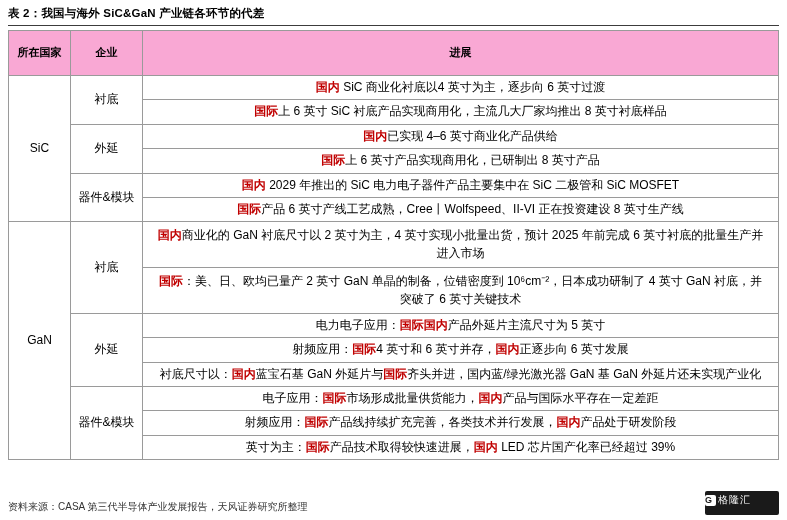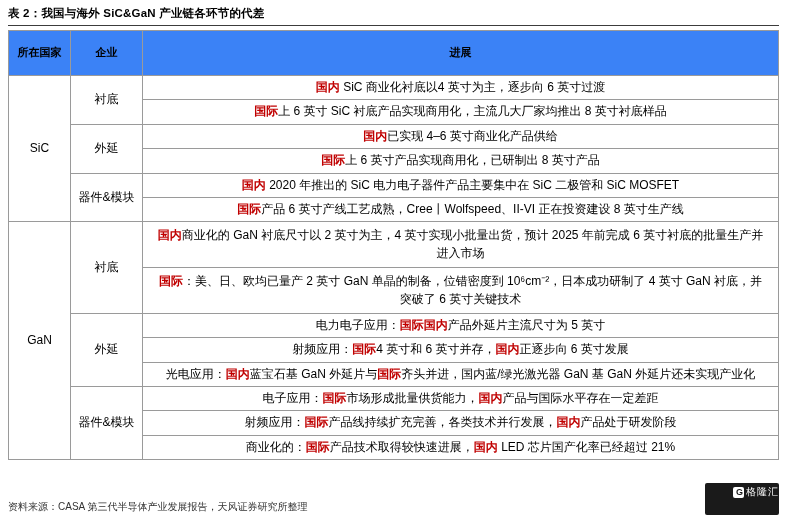--- a/index.html
+++ b/index.html
@@ -49,21 +49,21 @@
   }
   table.main td, table.main th {
     border: 1px solid #9a9a9a;
     padding: 3px 4px;
     font-size: 12px;
     line-height: 1.45;
     vertical-align: middle;
     color: #000;
   }
   table.main th {
-    background: #3b82f6;
+    background: #f9a8d4;
     font-weight: bold;
     text-align: center;
     font-size: 11px;
     height: 38px;
   }
   .col-country { width: 62px; }
   .col-company { width: 72px; }
   .col-progress { width: auto; }
   td.country, td.company {
     text-align: center;
@@ -90,27 +90,27 @@
     left: 8px;
     bottom: 6px;
     font-size: 10px;
     color: #333;
   }
   .watermark {
     position: absolute;
     right: 8px;
     bottom: 5px;
     width: 74px;
-    height: 32px;
+    height: 24px;
     background: #1a1a1a;
     border-radius: 2px;
     color: #ffffff;
     font-size: 10px;
     line-height: 17px;
-    text-align: right;
+    text-align: left;
     letter-spacing: 1px;
   }
   .watermark .g {
     display: inline-block;
     width: 11px;
     height: 11px;
     background: #ffffff;
     color: #1a1a1a;
     border-radius: 2px;
     font-size: 9px;
@@ -152,52 +152,52 @@
         </tr>
         <tr>
           <td class="company" rowspan="2">外延</td>
           <td class="progress"><span class="red">国内</span><span class="">已实现 4–6 英寸商业化产品供给</span></td>
         </tr>
         <tr>
           <td class="progress"><span class="red">国际</span><span class="">上 6 英寸产品实现商用化，已研制出 8 英寸产品</span></td>
         </tr>
         <tr>
           <td class="company" rowspan="2">器件&amp;模块</td>
-          <td class="progress"><span class="red">国内</span><span class=""> 2020 年推出的 SiC 电力电子器件产品主要集中在 SiC 二极管和 SiC MOSFET</span></td>
+          <td class="progress"><span class="red">国内</span><span class=""> 2029 年推出的 SiC 电力电子器件产品主要集中在 SiC 二极管和 SiC MOSFET</span></td>
         </tr>
         <tr>
           <td class="progress"><span class="red">国际</span><span class="">产品 6 英寸产线工艺成熟，Cree丨Wolfspeed、II-VI 正在投资建设 8 英寸生产线</span></td>
         </tr>
         <tr>
           <td class="country" rowspan="8">GaN</td>
           <td class="company" rowspan="2">衬底</td>
           <td class="progress block"><span class="red">国内</span><span class="">商业化的 GaN 衬底尺寸以 2 英寸为主，4 英寸实现小批量出货，预计 2025 年前完成 6 英寸衬底的批量生产并进入市场</span></td>
         </tr>
         <tr>
           <td class="progress block"><span class="red">国际</span><span class="">：美、日、欧均已量产 2 英寸 GaN 单晶的制备，位错密度到 10⁶cm⁻²，日本成功研制了 4 英寸 GaN 衬底，并突破了 6 英寸关键技术</span></td>
         </tr>
         <tr>
           <td class="company" rowspan="3">外延</td>
           <td class="progress"><span class="">电力电子应用：</span><span class="red">国际国内</span><span class="">产品外延片主流尺寸为 5 英寸</span></td>
         </tr>
         <tr>
           <td class="progress"><span class="">射频应用：</span><span class="red">国际</span><span class="">4 英寸和 6 英寸并存，</span><span class="red">国内</span><span class="">正逐步向 6 英寸发展</span></td>
         </tr>
         <tr>
-          <td class="progress"><span class="">光电应用：</span><span class="red">国内</span><span class="">蓝宝石基 GaN 外延片与</span><span class="red">国际</span><span class="">齐头并进，国内蓝/绿光激光器 GaN 基 GaN 外延片还未实现产业化</span></td>
+          <td class="progress"><span class="">衬底尺寸以：</span><span class="red">国内</span><span class="">蓝宝石基 GaN 外延片与</span><span class="red">国际</span><span class="">齐头并进，国内蓝/绿光激光器 GaN 基 GaN 外延片还未实现产业化</span></td>
         </tr>
         <tr>
           <td class="company" rowspan="3">器件&amp;模块</td>
           <td class="progress"><span class="">电子应用：</span><span class="red">国际</span><span class="">市场形成批量供货能力，</span><span class="red">国内</span><span class="">产品与国际水平存在一定差距</span></td>
         </tr>
         <tr>
           <td class="progress"><span class="">射频应用：</span><span class="red">国际</span><span class="">产品线持续扩充完善，各类技术并行发展，</span><span class="red">国内</span><span class="">产品处于研发阶段</span></td>
         </tr>
         <tr>
-          <td class="progress"><span class="">商业化的：</span><span class="red">国际</span><span class="">产品技术取得较快速进展，</span><span class="red">国内</span><span class=""> LED 芯片国产化率已经超过 21%</span></td>
+          <td class="progress"><span class="">英寸为主：</span><span class="red">国际</span><span class="">产品技术取得较快速进展，</span><span class="red">国内</span><span class=""> LED 芯片国产化率已经超过 39%</span></td>
         </tr>
       </tbody>
   </table>
 
   <div class="source">资料来源：CASA 第三代半导体产业发展报告，天风证券研究所整理</div>
 
   <div class="watermark">
     <span class="g">G</span><span>格隆汇</span>
   </div>
 

